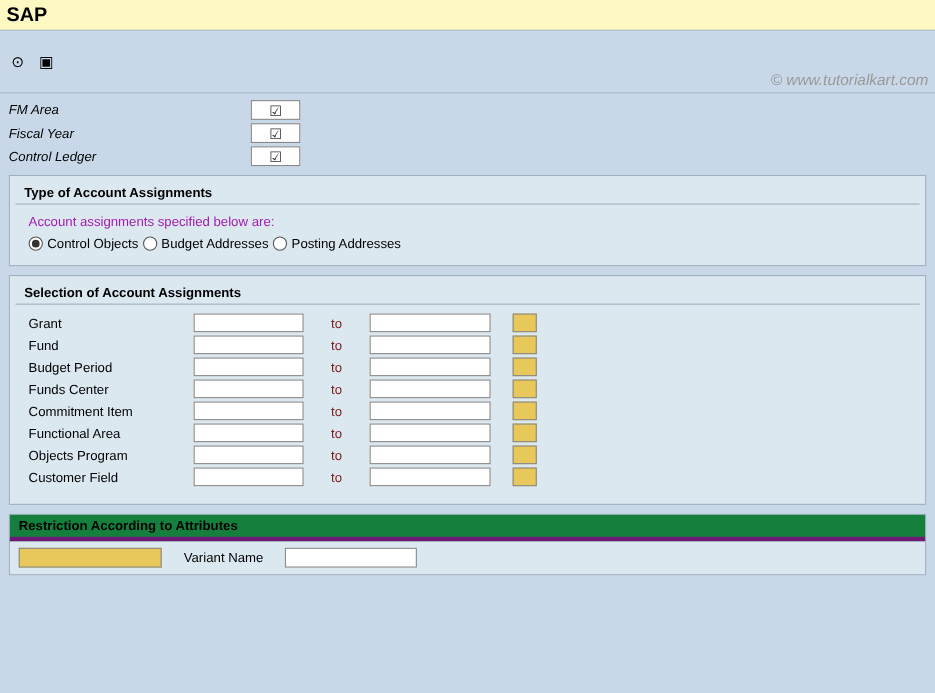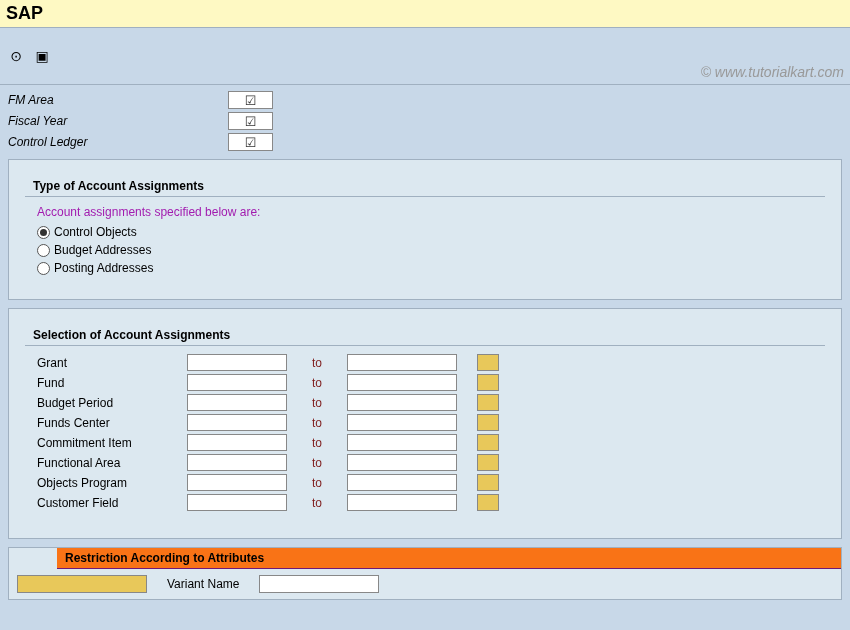--- a/index.html
+++ b/index.html
@@ -82,35 +82,35 @@
       justify-content: center;
     }
     .checkmark {
       color: #333;
       font-size: 13px;
     }
     .section-box {
       border: 1px solid #a0b0c0;
       background: #dce8f0;
       margin-bottom: 8px;
-      padding: 16px;
+      padding: 5px;
     }
     .section-title {
       background: #dce8f0;
       padding: 3px 8px;
       font-weight: bold;
       border-bottom: 1px solid #a0b0c0;
       color: #000;
     }
     .section-content {
       padding: 8px 12px;
     }
     .radio-group {
       display: flex;
-      flex-direction: column;
+      flex-direction: row;
       gap: 4px;
     }
     .radio-row {
       display: flex;
       align-items: center;
       gap: 4px;
     }
     .radio-input {
       width: 13px;
       height: 13px;
@@ -167,26 +167,25 @@
       background: #e8c85a;
       border: 1px solid #888;
       cursor: pointer;
     }
     .restriction-box {
       border: 1px solid #a0b0c0;
       background: #dce8f0;
       margin-bottom: 8px;
     }
     .restriction-title {
-      background: #f97316;
+      background: #15803d;
       padding: 3px 8px;
       font-weight: bold;
-      border-bottom: 1px solid #701a75;
+      border-bottom: 4px solid #701a75;
       color: #000;
-      margin-left: 48px;
     }
     .restriction-content {
       padding: 6px 8px;
       display: flex;
       align-items: center;
       gap: 20px;
     }
     .variant-input {
       width: 130px;
       height: 18px;

